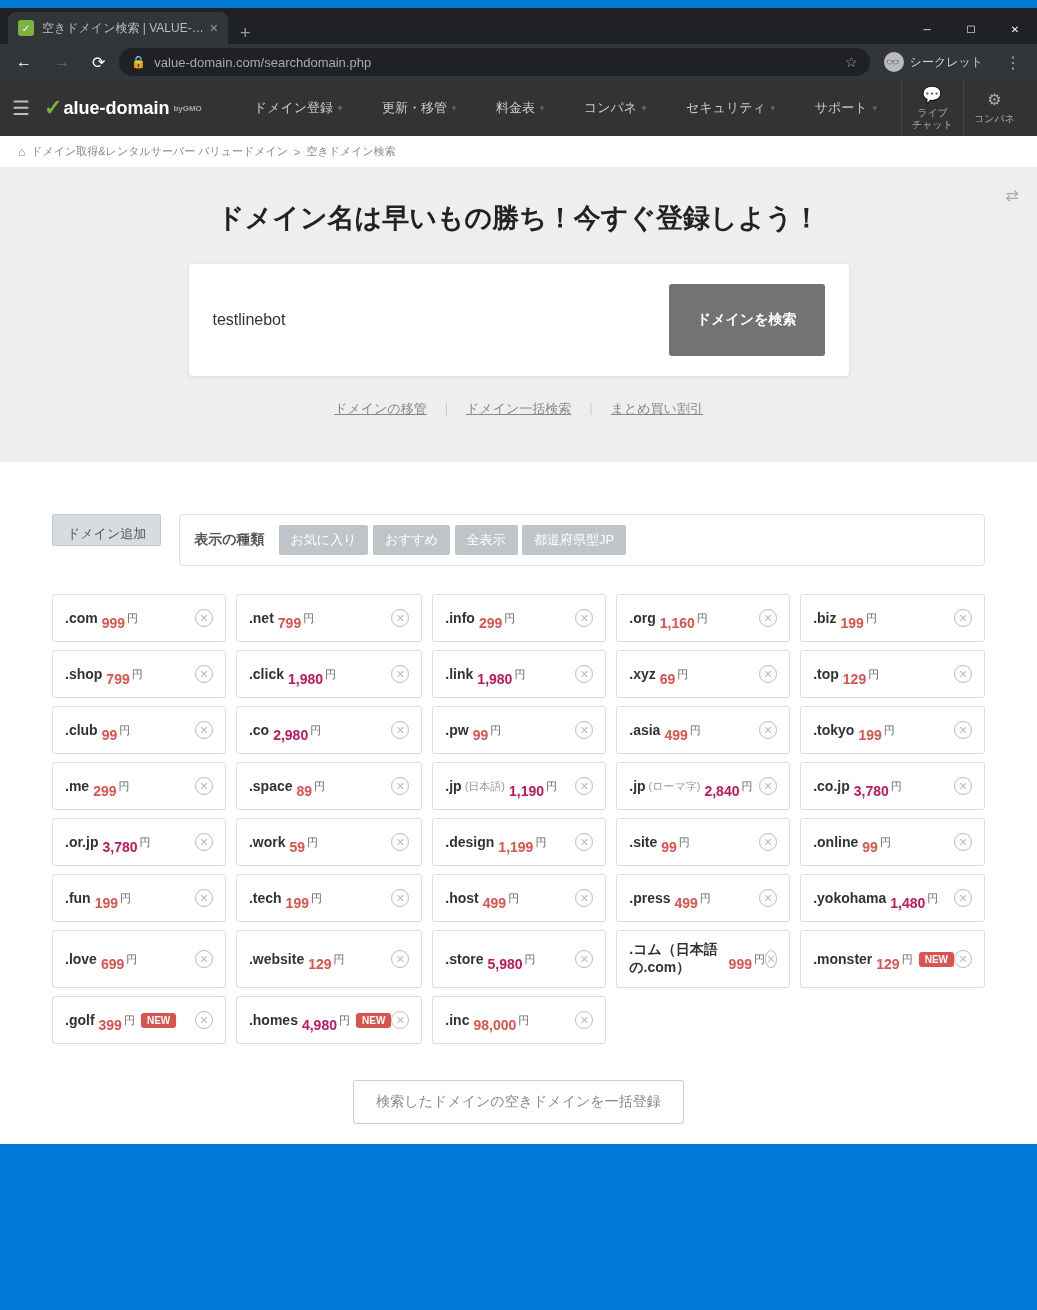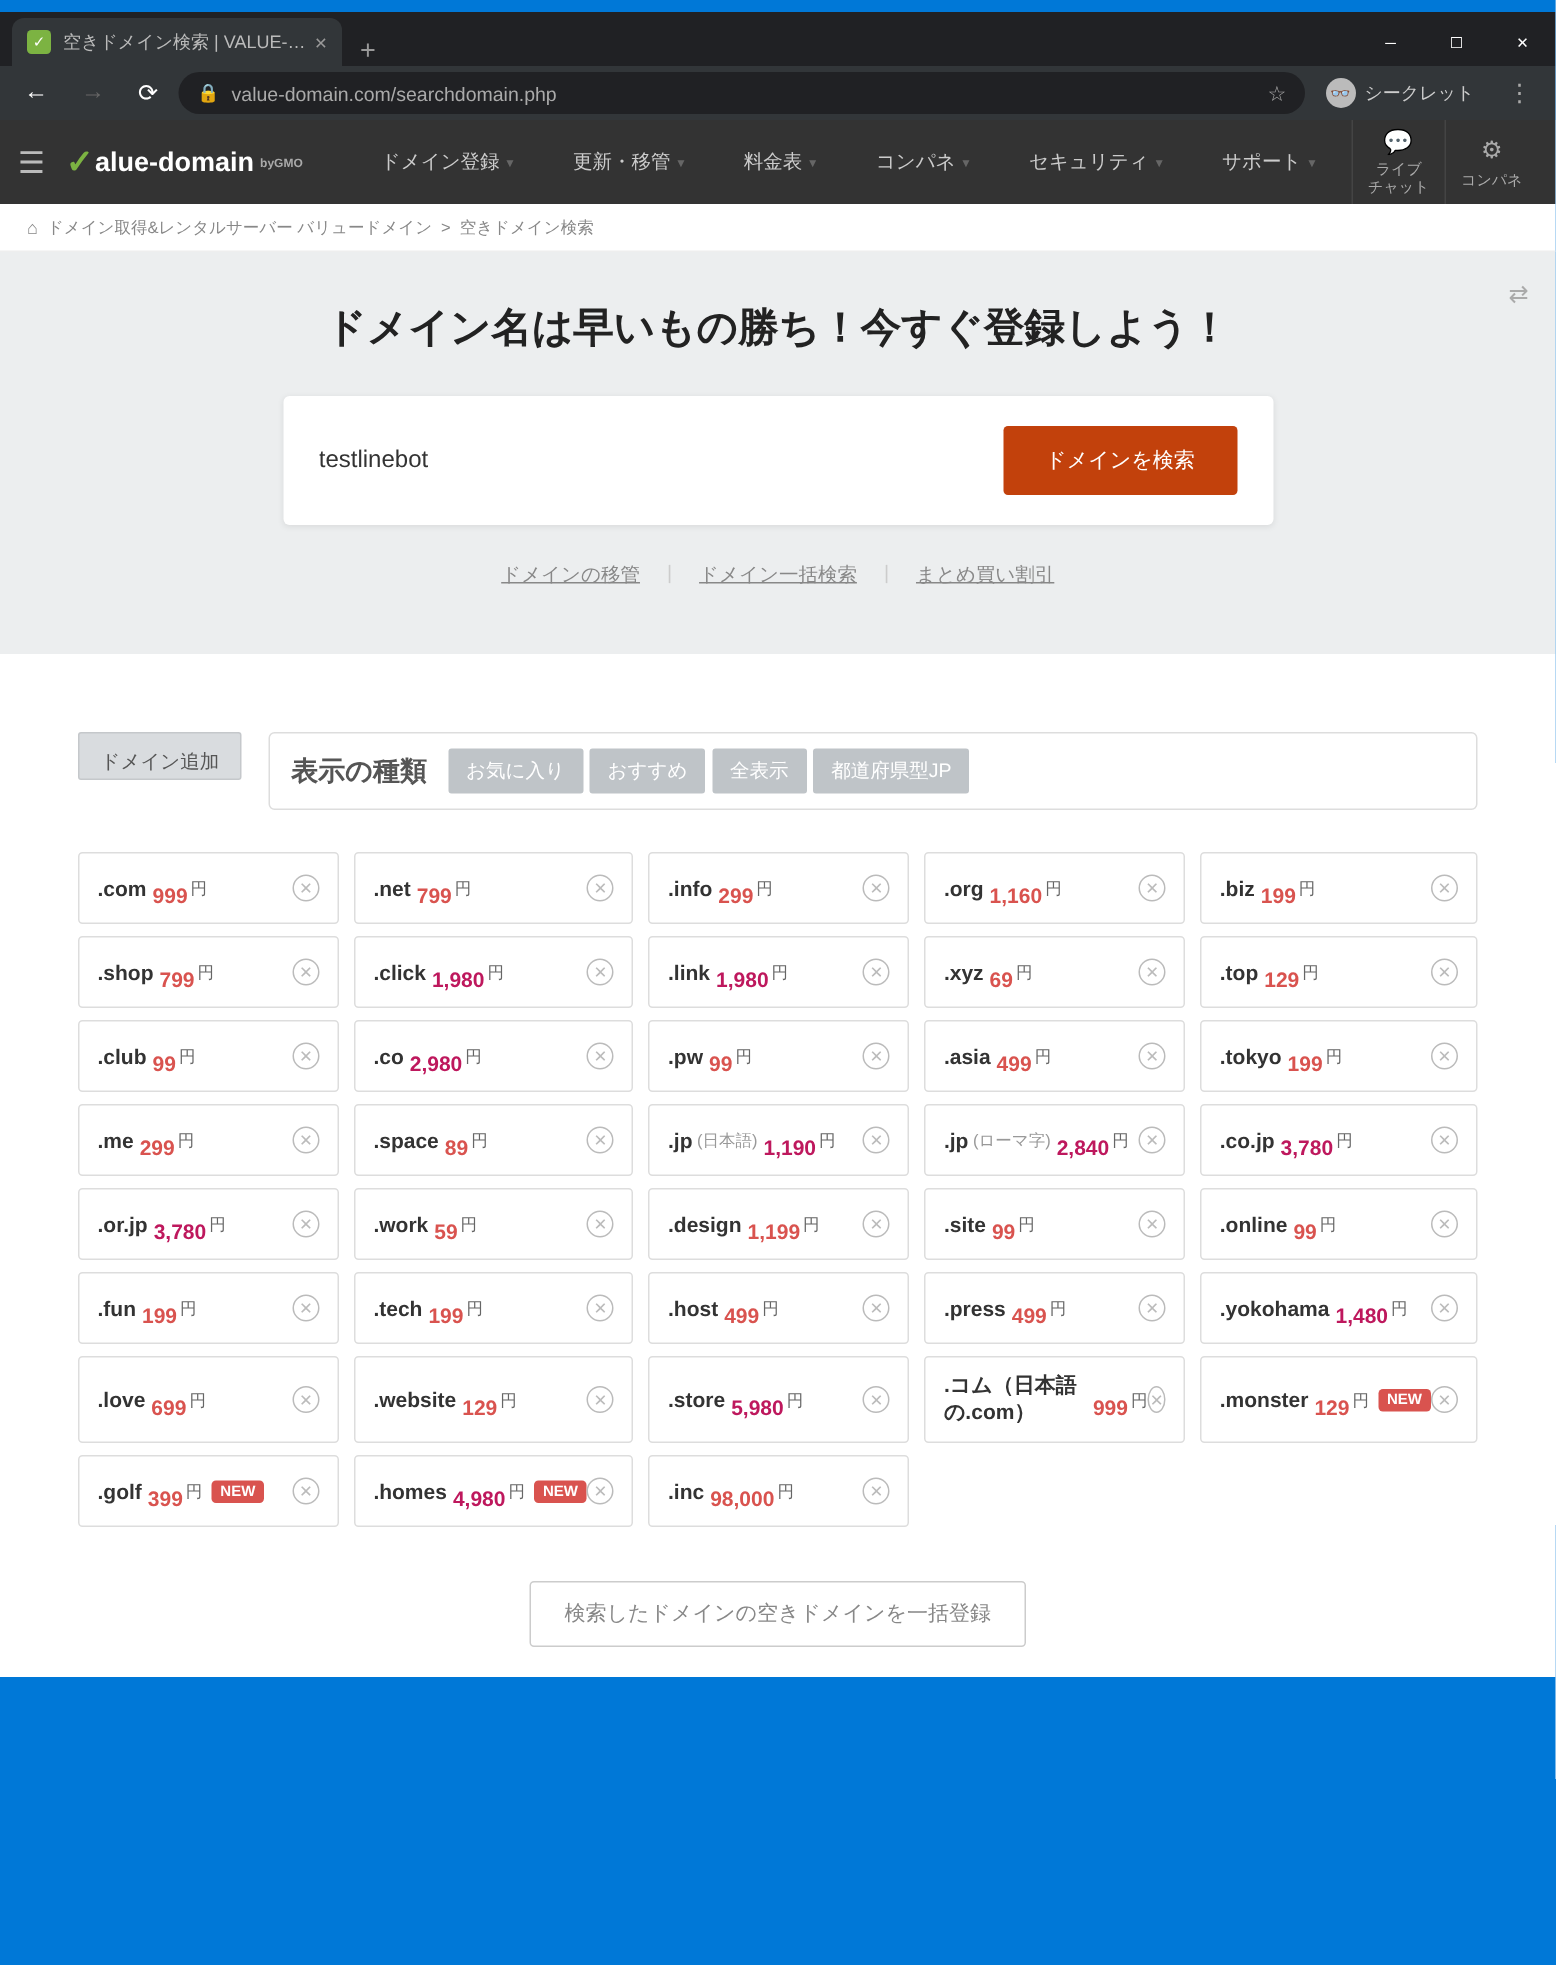--- a/index.html
+++ b/index.html
@@ -35,29 +35,29 @@
 .header-right { margin-left: auto; display: flex; }
 .header-btn { width: 62px; height: 56px; border-left: 1px solid #444; display: flex; flex-direction: column; align-items: center; justify-content: center; color: #aaa; font-size: 10px; gap: 3px; }
 .header-btn-icon { font-size: 16px; }
 .breadcrumb-bar { background: #fff; padding: 8px 18px; font-size: 11px; color: #888; border-bottom: 1px solid #eee; display: flex; align-items: center; gap: 6px; }
 .bc-home { font-size: 12px; }
 .hero { background: #eceeef; padding: 32px 0 44px; position: relative; }
 .swap-icon { position: absolute; right: 18px; top: 18px; color: #aaa; font-size: 16px; }
 .hero-title { text-align: center; font-size: 27px; font-weight: bold; color: #222; margin-bottom: 28px; }
 .search-card { background: #fff; width: 660px; margin: 0 auto; padding: 20px 24px; border-radius: 4px; box-shadow: 0 1px 4px rgba(0,0,0,0.08); display: flex; align-items: center; gap: 12px; }
 .search-input { flex: 1; border: none; font-size: 16px; color: #333; outline: none; padding: 8px 0; }
-.search-btn { background: #c2410c; color: #fff; border: none; padding: 14px 28px; font-size: 14px; border-radius: 3px; font-weight: normal; }
+.search-btn { background: #737373; color: #fff; border: none; padding: 27px 28px; font-size: 14px; border-radius: 3px; font-weight: bold; }
 .hero-links { display: flex; justify-content: center; gap: 18px; margin-top: 24px; font-size: 13px; color: #888; }
 .hero-link { text-decoration: underline; }
 .hero-sep { color: #ccc; }
 .content { background: #fff; padding: 52px 52px 20px; }
 .controls-row { display: flex; gap: 18px; align-items: stretch; margin-bottom: 28px; }
 .add-domain-btn { background: #d9dcdf; color: #555; border: 1px solid #c5c8cb; padding: 10px 14px; font-size: 13px; border-radius: 2px; height: 32px; }
 .filter-bar { flex: 1; border: 1px solid #ddd; border-radius: 4px; padding: 10px 14px; display: flex; align-items: center; gap: 8px; }
-.filter-label { font-size: 18px; color: #555; margin-right: 6px; font-weight: bold; }
+.filter-label { font-size: 14px; color: #555; margin-right: 6px; font-weight: bold; }
 .filter-btn { background: #bfc4c8; color: #fff; border: none; padding: 6px 12px; font-size: 13px; border-radius: 2px; }
 .domain-grid { display: grid; grid-template-columns: 1fr 1fr 1fr 1fr 1fr; gap: 8px 10px; }
 .domain-card { border: 1px solid #ddd; border-radius: 3px; padding: 10px 12px; display: flex; align-items: center; font-size: 14px; min-height: 42px; }
 .dc-tld { color: #333; font-weight: bold; }
 .dc-note { color: #999; font-size: 11px; margin-left: 3px; }
 .dc-price { margin-left: 4px; font-weight: bold; margin-top: 10px; }
 .dc-price.highlight { color: #d9534f; }
 .dc-price.normal { color: #be185d; }
 .dc-yen { font-size: 11px; color: #666; margin-left: 2px; }
 .dc-new { background: #d9534f; color: #fff; font-size: 10px; padding: 2px 6px; border-radius: 3px; margin-left: 6px; font-weight: bold; }

